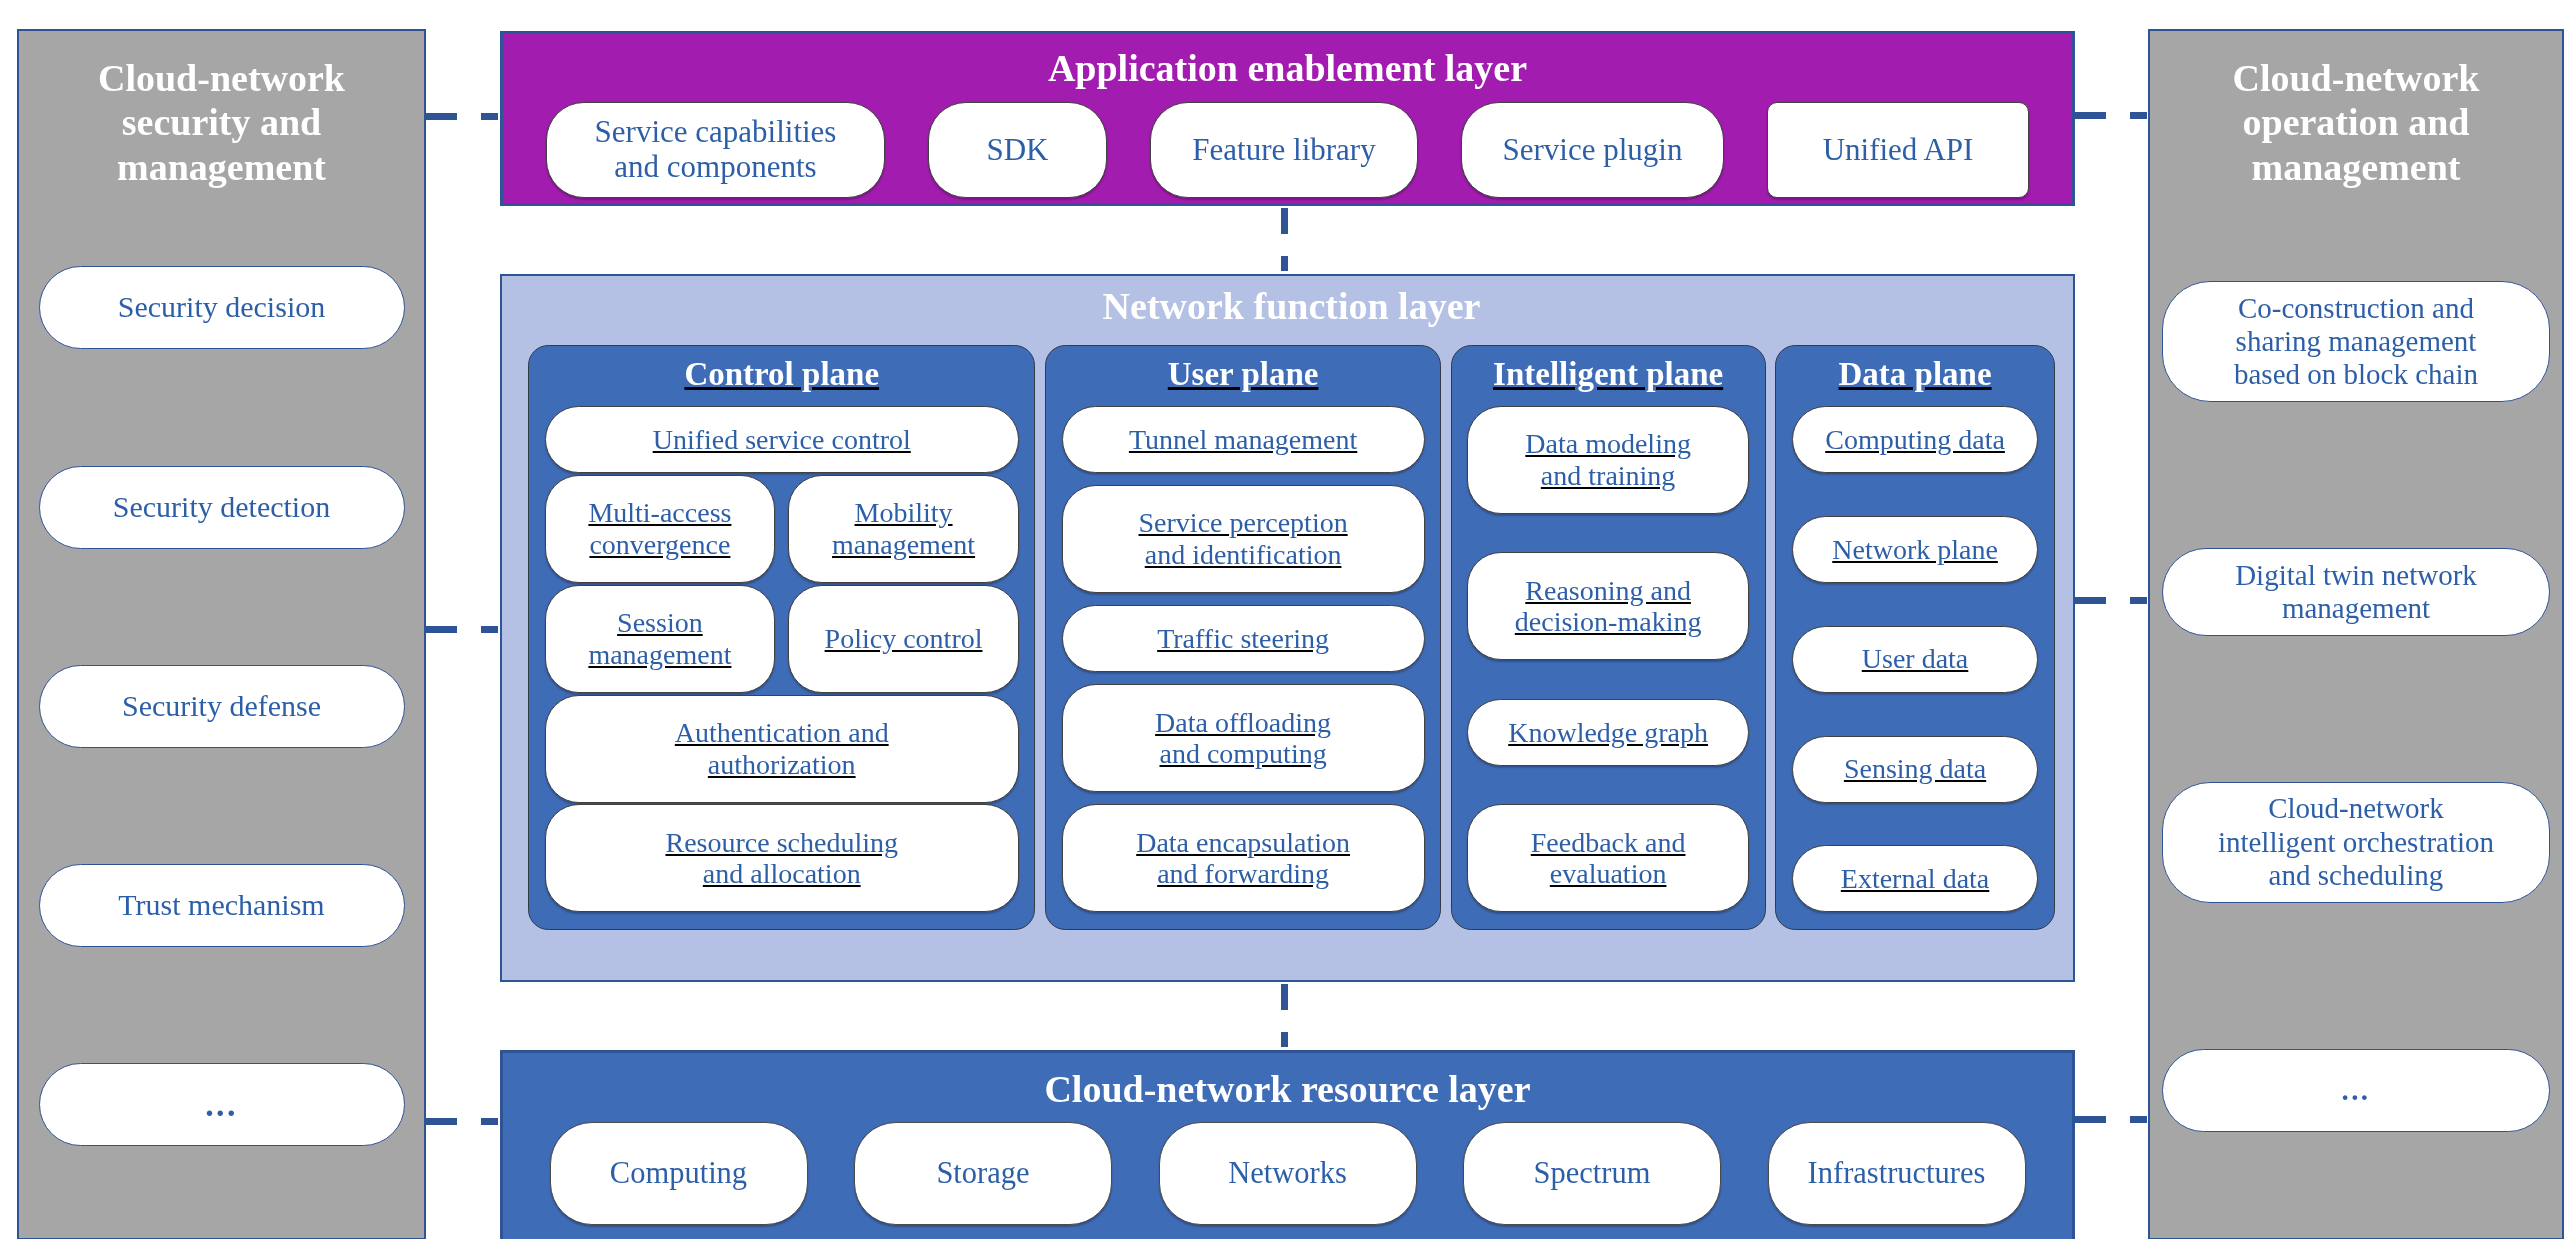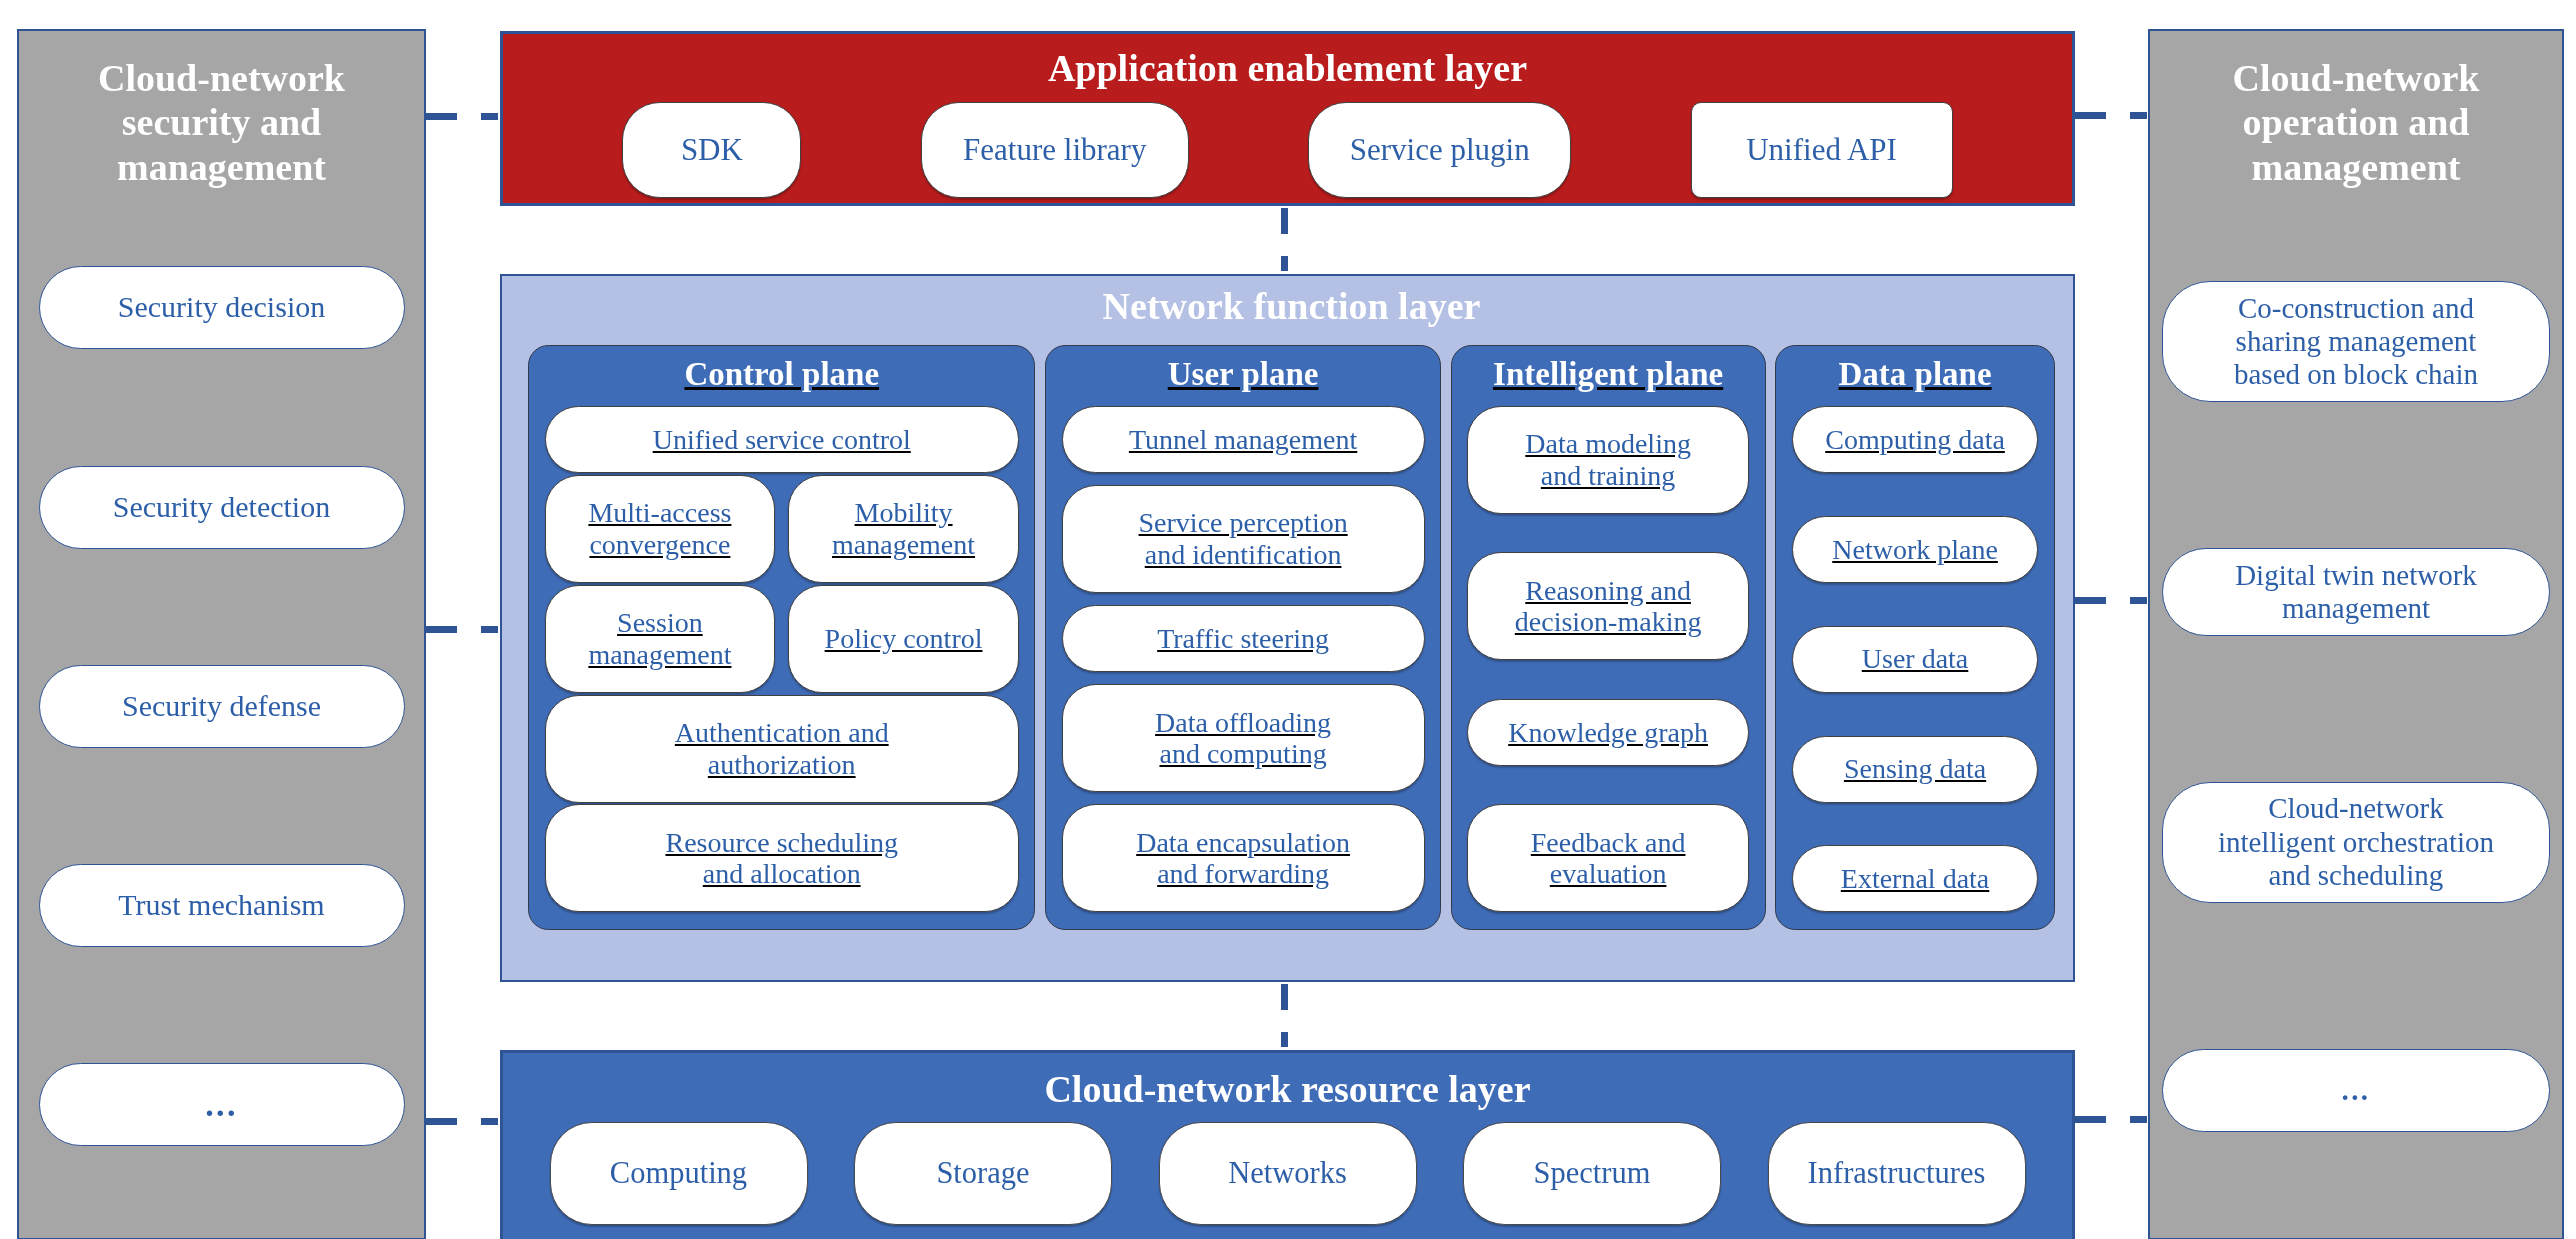--- a/index.html
+++ b/index.html
@@ -20,21 +20,21 @@
   .sidebar-pill{width:366px;min-height:83px;border:1.8px solid #2f5496;border-radius:48px;
     font-size:30px;line-height:1.15;padding:9.6px 15.6px;}
   .sidebar.right .sidebar-pill{width:388px;font-size:29px;}
   .dots{font-weight:bold;font-size:34px;letter-spacing:2.4px;}
 
   
   .center{position:absolute;left:500px;top:0;width:1575px;height:1240px;}
   .layer{position:absolute;left:0;width:1575px;box-sizing:border-box;}
   .layer-title{text-align:center;color:#ffffff;font-weight:bold;font-size:38px;line-height:1.1;}
 
-  .app-layer{top:15px;height:175px;background:#b91c1c;border:3.6px solid #2f5496;
+  .app-layer{top:15px;height:175px;background:#a21caf;border:3.6px solid #2f5496;
     padding-top:14.4px;}
   .pill-row{display:flex;justify-content:space-evenly;align-items:center;margin-top:12px;}
   .app-pill{height:96px;border:1.8px solid #414141;border-radius:38px;font-size:31px;
     line-height:1.12;box-shadow:0 1.8px 1.8px rgba(0,0,0,0.25);}
   .app-pill-0{width:339px;} .app-pill-1{width:179px;} .app-pill-2{width:268px;}
   .app-pill-3{width:263px;} .app-pill-4{width:262px;border-radius:10px;}
 
   .network-layer{top:258px;height:708px;background:#b5c0e5;border:2.4px solid #2f5496;
     padding:9.6px 18px 17px 26px;}
   .planes{display:flex;gap:9.6px;margin-top:18px;height:585px;text-decoration:underline;}
@@ -81,20 +81,22 @@
       <div class="pill sidebar-pill">Trust mechanism</div>
       <div class="pill sidebar-pill dots">...</div>
     </div>
   </aside>
 
   <main class="center">
 
     <section class="layer app-layer">
       <div class="layer-title">Application enablement layer</div>
       <div class="pill-row">
+        <div class="pill app-pill app-pill-0">Service capabilities
+and components</div>
         <div class="pill app-pill app-pill-1">SDK</div>
         <div class="pill app-pill app-pill-2">Feature library</div>
         <div class="pill app-pill app-pill-3">Service plugin</div>
         <div class="pill app-pill app-pill-4">Unified API</div>
       </div>
     </section>
 
     <div class="vdash vdash-top"></div>
 
     <section class="layer network-layer">

